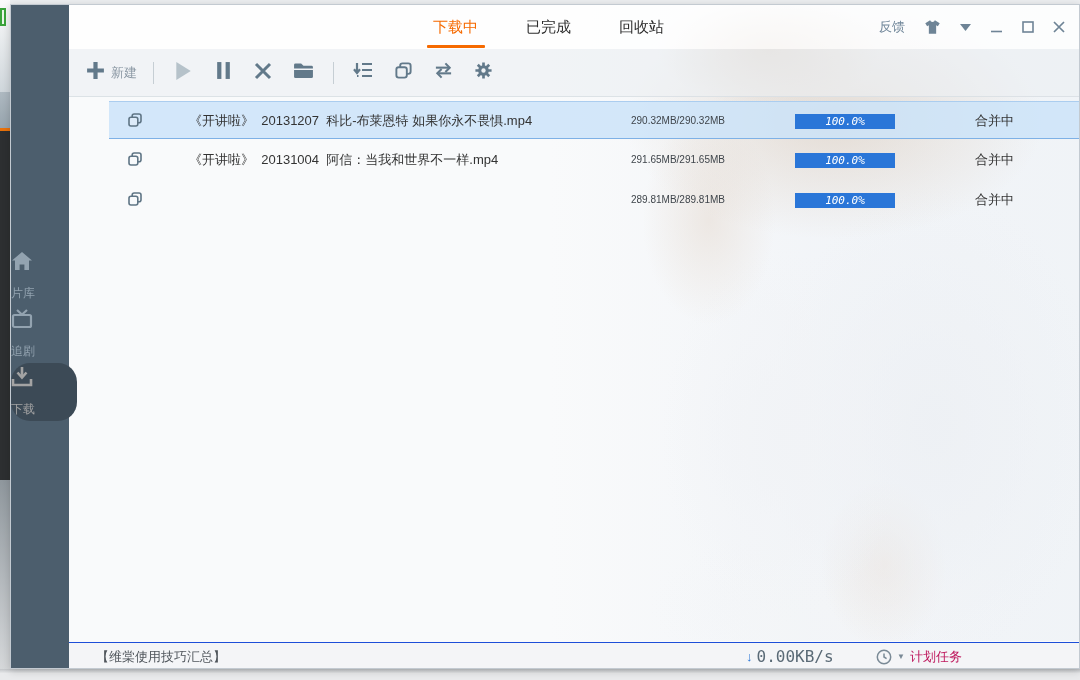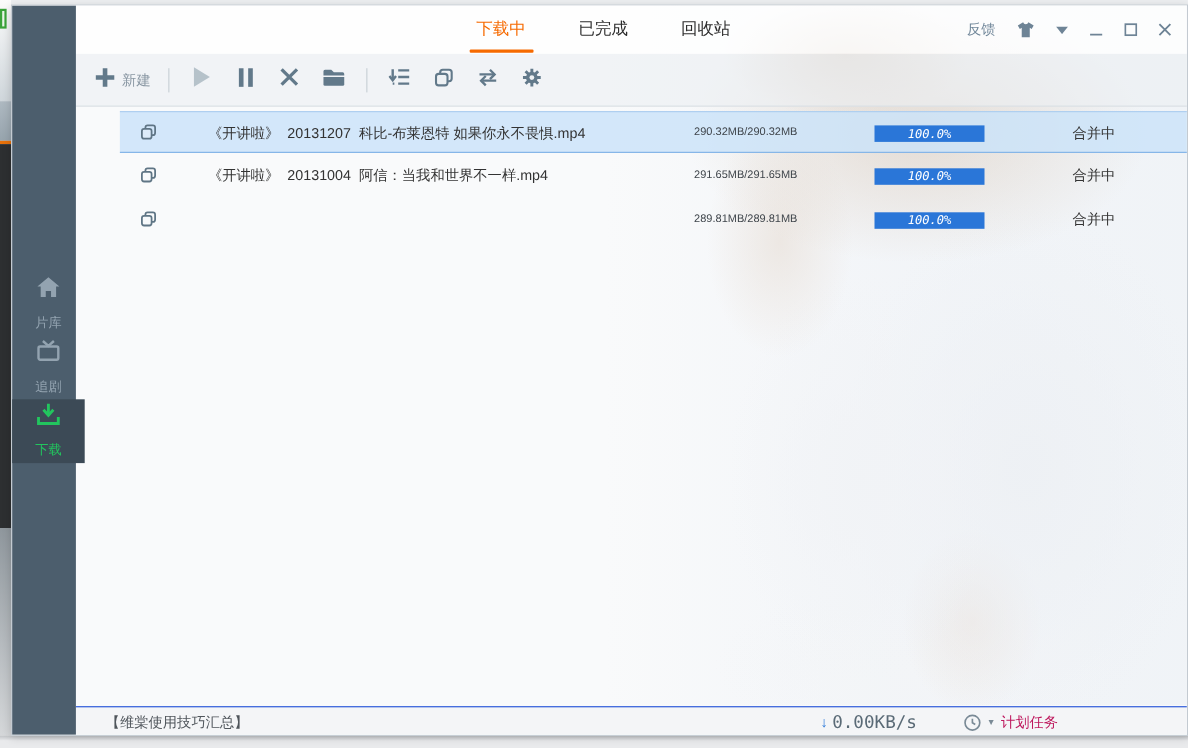--- a/index.html
+++ b/index.html
@@ -15,24 +15,24 @@
   .bg-left-dark { position:absolute; left:0; top:131px; width:10px; height:349px; background:#2d2f31; }
   .bg-left-bottom { position:absolute; left:0; top:480px; width:10px; height:200px; background:linear-gradient(#8f979d,#d9dbdd); }
   .bg-bottom-strip { position:absolute; left:0; top:669px; width:1080px; height:11px; background:linear-gradient(#c2c5c8,#e9eaec 40%); }
 
   
   .win { position:absolute; left:10px; top:4px; width:1070px; height:665px; background:#f9fafb; border:1px solid #c3cad1; box-shadow:0 2px 8px rgba(0,0,0,.18); overflow:hidden; }
 
   
   .sidebar { position:absolute; left:0; top:0; width:58px; height:100%; background:#4c5e6d; z-index:5; }
   .side-nav { position:absolute; left:0; top:242px; width:58px; }
-  .side-item { width:66px; height:58px; display:flex; flex-direction:column; align-items:center; justify-content:center; gap:14px; color:#93a3b0; cursor:pointer; }
+  .side-item { width:66px; height:58px; display:flex; flex-direction:column; justify-content:center; gap:14px; color:#93a3b0; cursor:pointer; }
   .side-item svg { display:block; }
   .side-item .side-label { font-size:12px; }
-  .side-item.active { background:#3c4a56; color:#22c55e; }
+  .side-item.active { background:#3c4a56; color:#a3a3a3;border-radius:19px; }
 
   
   .pane { position:absolute; left:58px; top:0; right:0; bottom:0; background:#f9fafb; }
   .photo { position:absolute; left:480px; top:0; width:590px; height:636px; pointer-events:none;
     background:
       radial-gradient(ellipse 160px 80px at 220px 45px,  rgba(212,197,182,.55), transparent 70%),
       radial-gradient(ellipse 300px 170px at 285px 115px, rgba(217,200,183,.55), transparent 70%),
       radial-gradient(ellipse 95px 150px at 160px 215px,  rgba(231,221,212,.6),  transparent 70%),
       radial-gradient(ellipse 170px 260px at 235px 430px, rgba(241,243,246,.95), transparent 72%),
       radial-gradient(ellipse 225px 320px at 385px 420px, rgba(237,240,244,.9),  transparent 75%),

